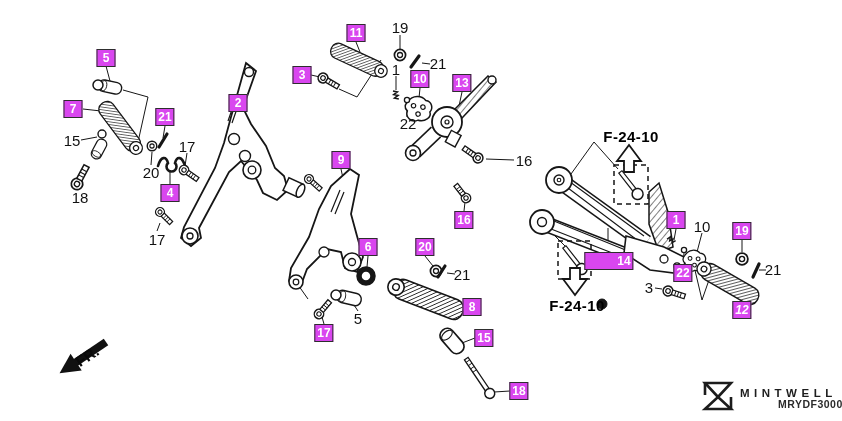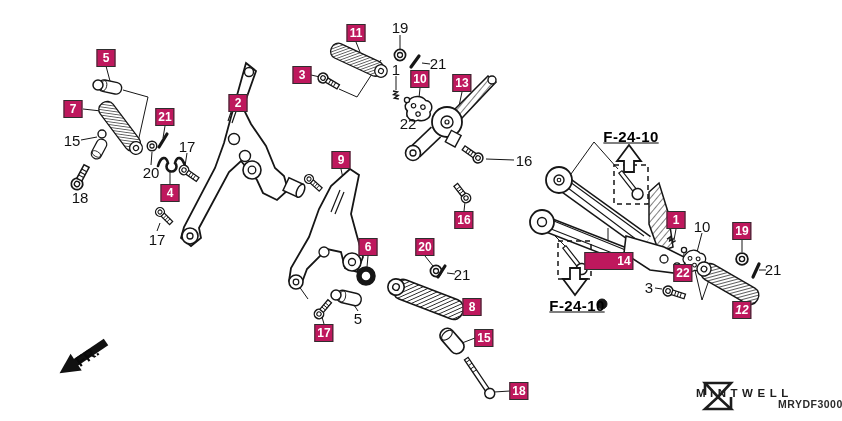--- a/index.html
+++ b/index.html
@@ -1,33 +1,33 @@
 <!DOCTYPE html>
 <html><head>
 <meta charset="utf-8">
 <style>
   html,body{margin:0;padding:0;background:#fff;}
   .stage{position:relative;width:842px;height:421px;background:#ffffff;overflow:hidden;
          font-family:"Liberation Sans",sans-serif;}
   .art{position:absolute;left:0;top:0;}
   .layer{position:absolute;left:0;top:0;width:100%;height:100%;}
   .co-box{position:absolute;min-width:19px;height:18px;box-sizing:border-box;padding:0 2px;
-          background:#be185d;border:1px solid #2e2e2e;color:#fff;
+          background:#d946ef;border:1px solid #2e2e2e;color:#fff;
           font:bold 12px/16px "Liberation Sans",sans-serif;text-align:center;
           transform:translate(-50%,-50%);}
   .co-plain{position:absolute;color:#111;font:15px "Liberation Sans",sans-serif;
           transform:translate(-50%,-50%);white-space:nowrap;}
   .f24{position:absolute;color:#000;font:bold 15px "Liberation Sans",sans-serif;
-          letter-spacing:.4px;transform:translate(-50%,-50%);white-space:nowrap;text-decoration:underline;}
+          letter-spacing:.4px;transform:translate(-50%,-50%);white-space:nowrap;}
   .f24-top{left:631px;top:136px;}
   .f24-bottom{left:577px;top:305px;}
   .fr-label{position:absolute;left:87px;top:356px;color:#0a0a0a;
           font:bold 15px "Liberation Sans",sans-serif;
           transform:translate(-50%,-50%) rotate(-34deg);}
-  .brand{position:absolute;left:696px;top:387px;color:#1d1d1d;
+  .brand{position:absolute;left:740px;top:387px;color:#1d1d1d;
           font:700 11.5px "Liberation Sans",sans-serif;letter-spacing:4.5px;}
   .doc-code{position:absolute;left:778px;top:398px;color:#2b2b2b;
           font:600 10.5px "Liberation Sans",sans-serif;letter-spacing:.5px;}
 </style>
 </head>
 <body>
 
 <div class="stage">
 
   <svg class="art" width="842" height="421" viewBox="0 0 842 421">

